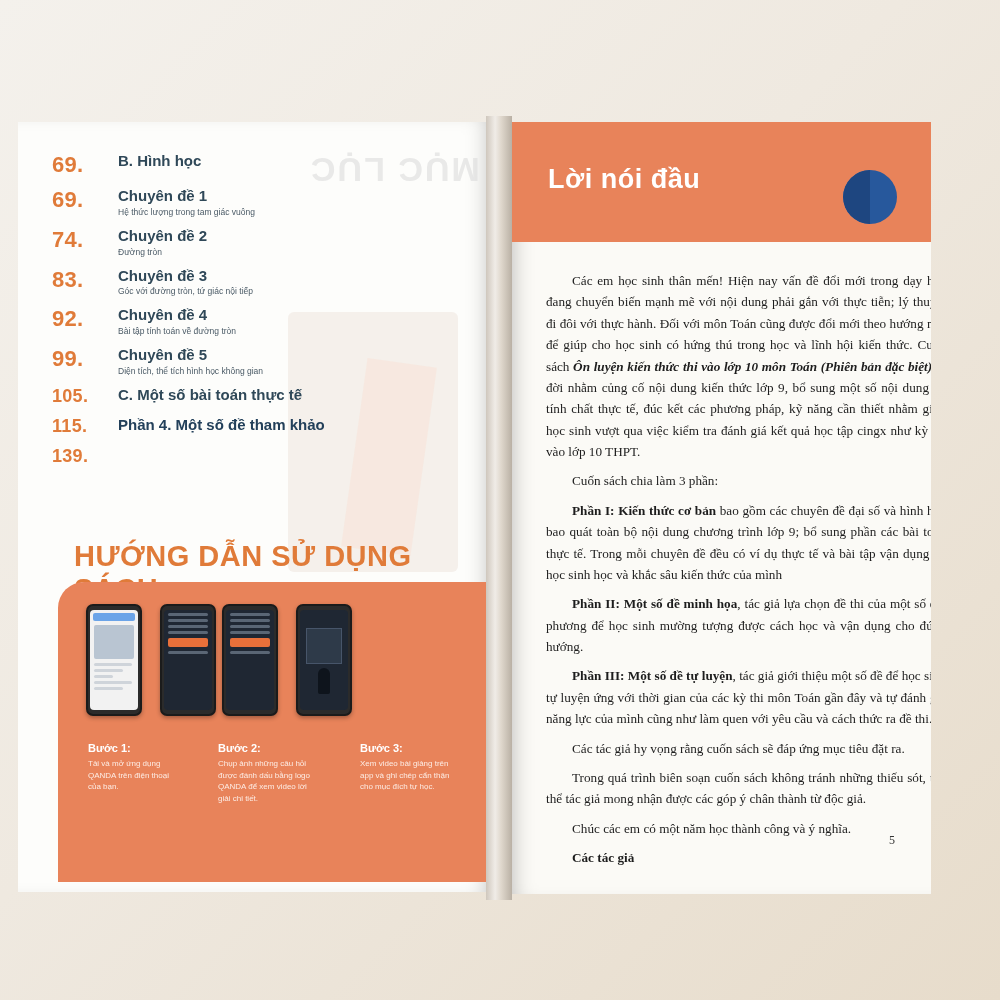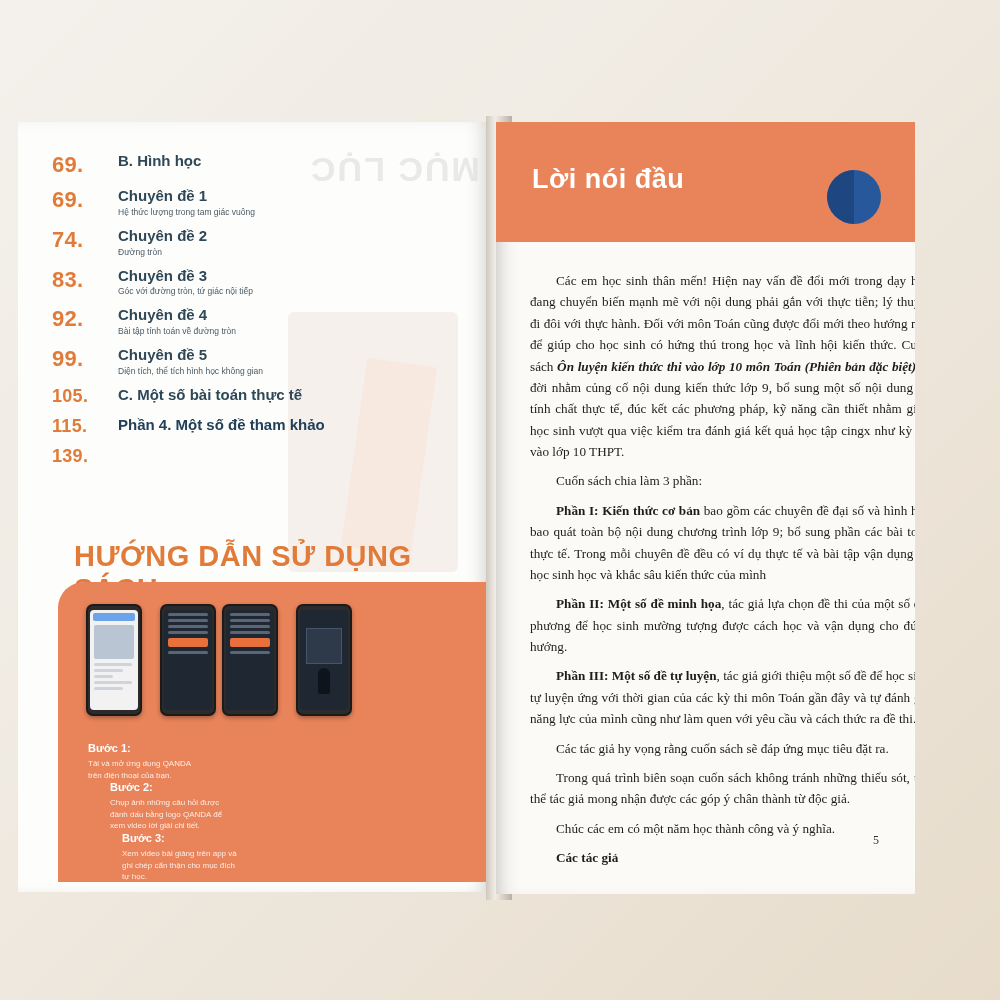--- a/index.html
+++ b/index.html
@@ -207,21 +207,20 @@
     border: 1px solid #47556a;
   }
   .phone-pair { display: flex; gap: 6px; }
 
   .steps {
     position: absolute;
     left: 30px;
     top: 160px;
     display: flex;
     width: 380px;
-    flex-direction: column;
   }
   .step {
     width: 118px;
     margin-right: 12px;
   }
   .step-title {
     color: #ffffff;
     font-size: 11px;
     font-weight: bold;
     margin-bottom: 4px;
@@ -240,21 +239,21 @@
     left: 486px;
     top: 6px;
     width: 26px;
     height: 784px;
     background: linear-gradient(to right, #cfc7bd 0%, #f0ece7 35%, #ded6cb 60%, #b9b0a4 100%);
   }
 
   
   .page-right {
     position: absolute;
-    left: 496px;
+    left: 512px;
     top: 12px;
     width: 419px;
     height: 772px;
     background: #fbfaf6;
     box-shadow: inset 16px 0 22px -16px rgba(0,0,0,0.28);
     overflow: hidden;
   }
   .orange-band {
     position: absolute;
     left: 0;

